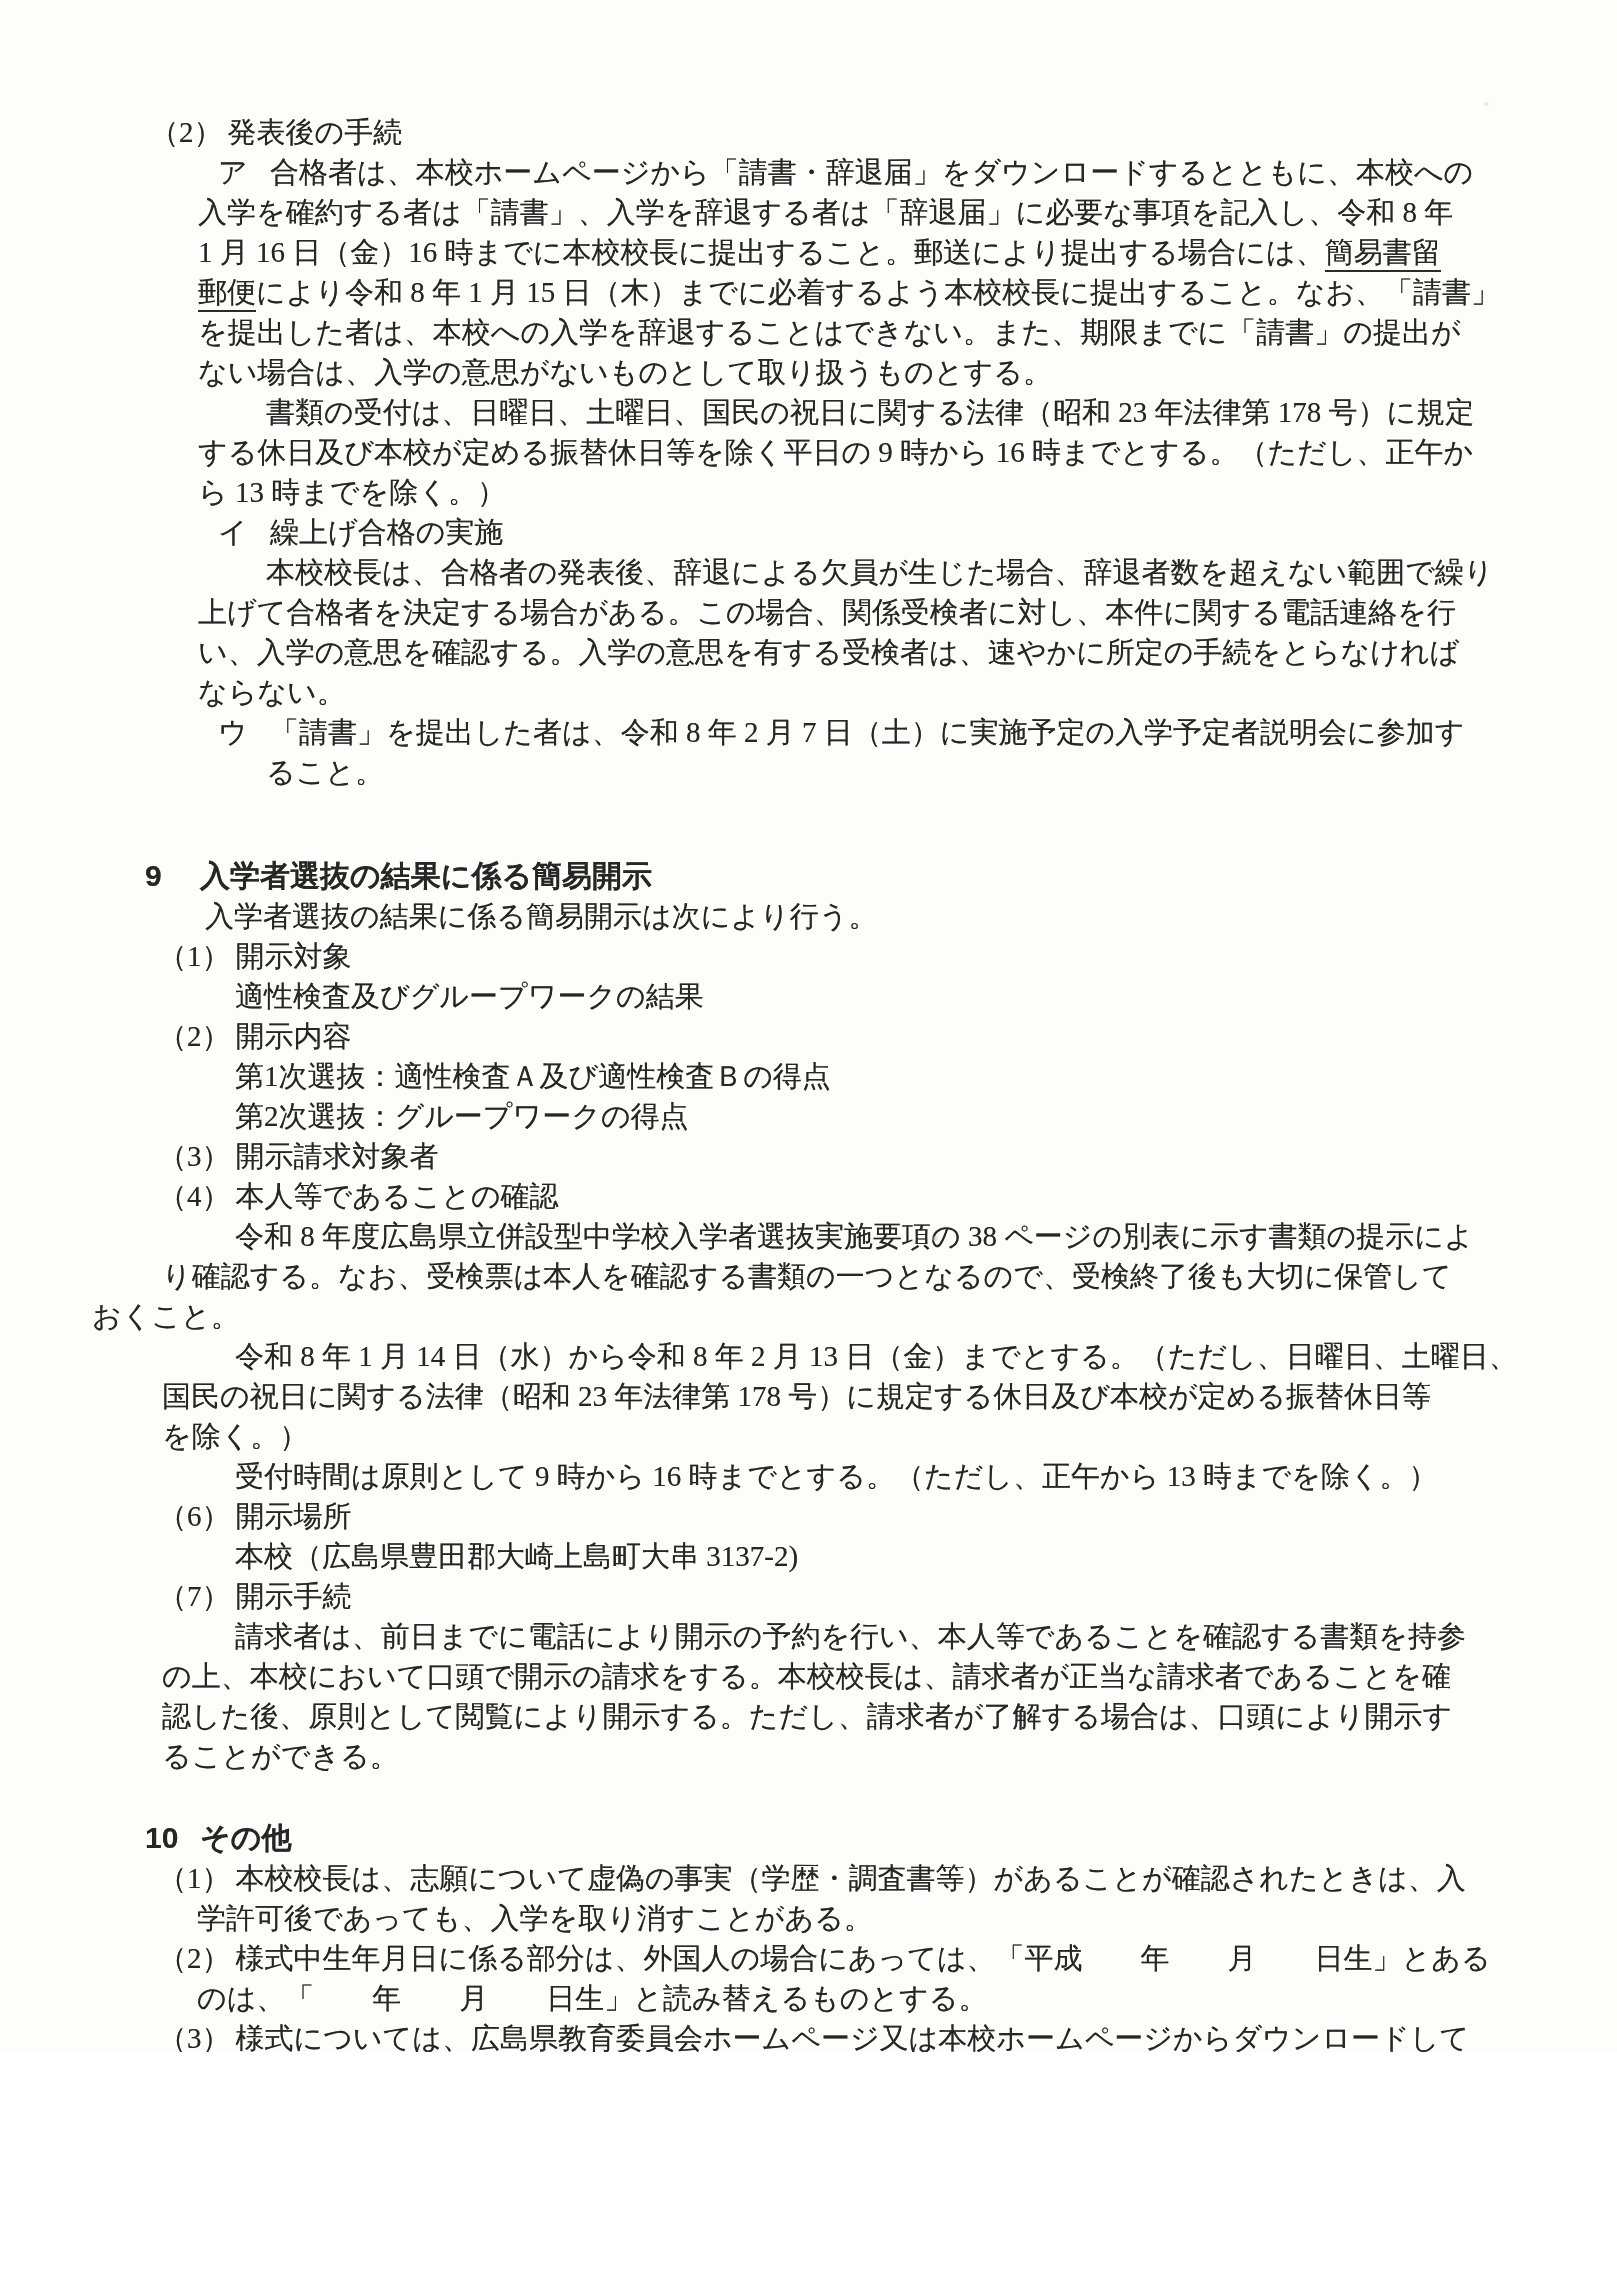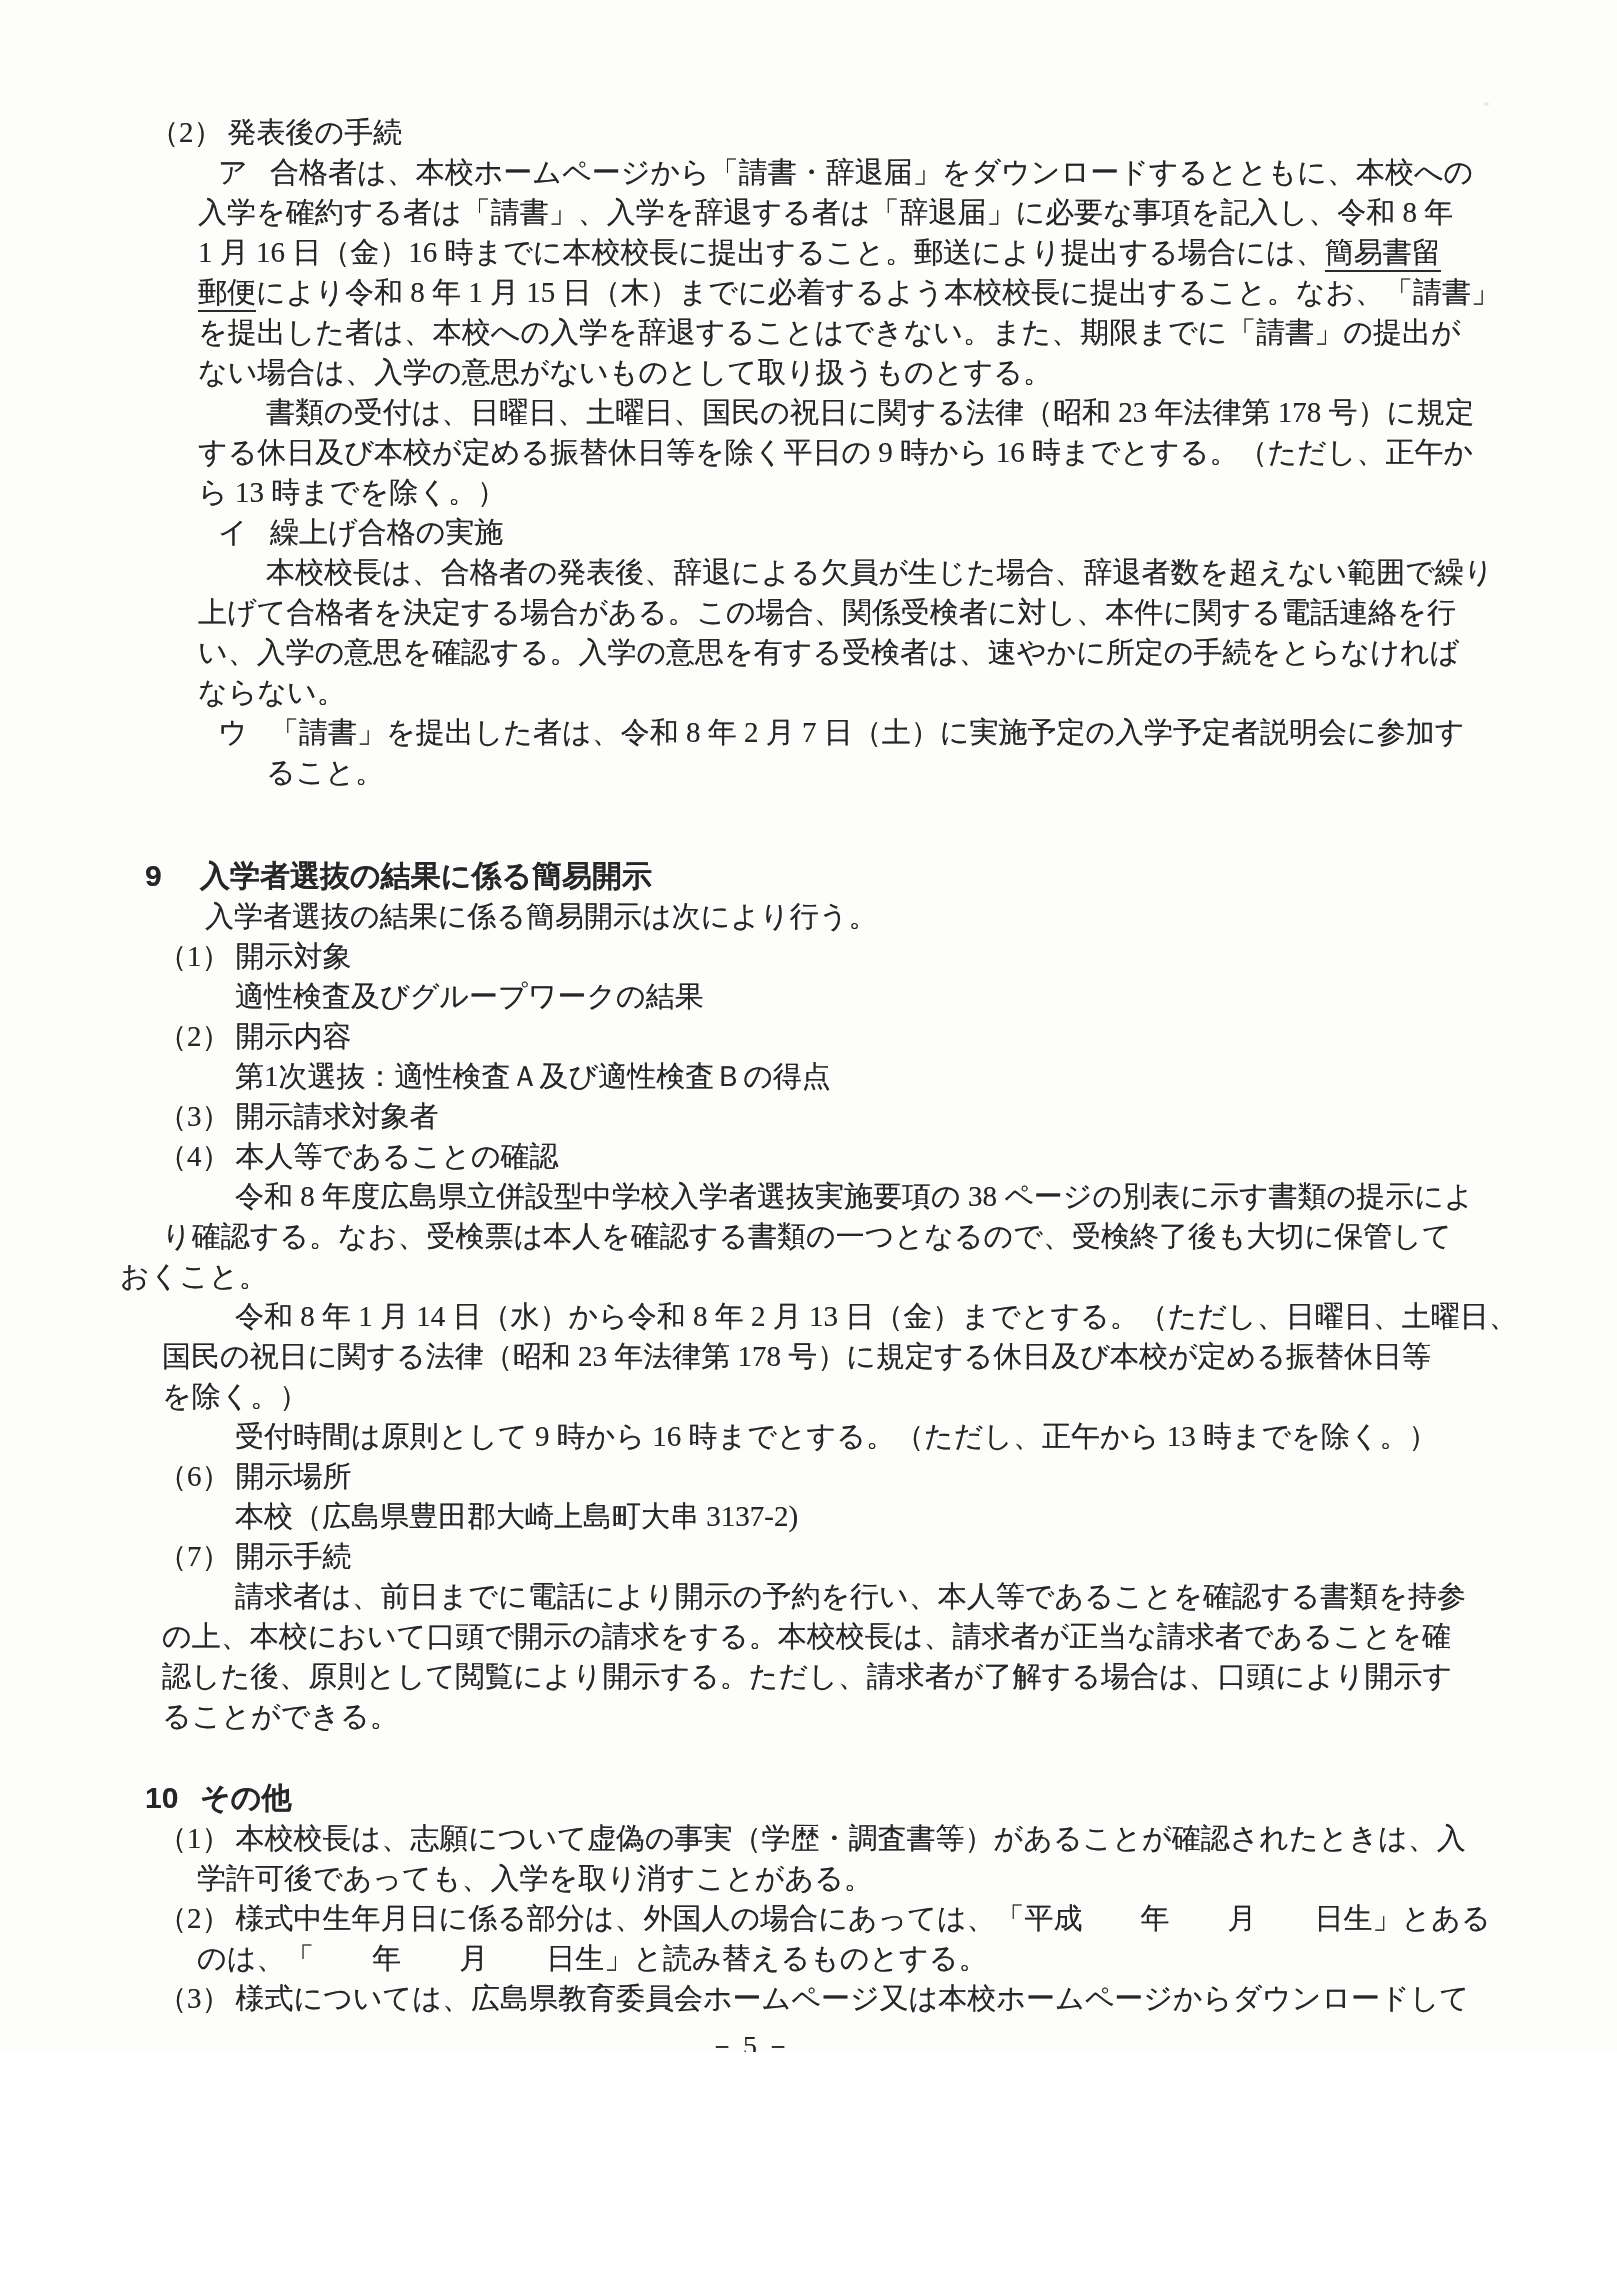--- a/index.html
+++ b/index.html
@@ -18,21 +18,21 @@
     line-height:40px;
     font-size:29px;
     white-space:pre;
   }
   .pl145{padding-left:145px;}
   .pl150{padding-left:150px;}
   .pl158{padding-left:158px;}
   .pl162{padding-left:162px;}
   .pl197{padding-left:197px;}
   .pl198{padding-left:198px;}
-  .pl203{padding-left:120px;}
+  .pl203{padding-left:92px;}
   .pl205{padding-left:205px;}
   .pl218{padding-left:218px;}
   .pl228{padding-left:228px;margin-left:38px;}
   .pl235{padding-left:235px;}
   .boldhead{
     font-family:"Liberation Sans","DejaVu Sans",sans-serif;
     font-weight:700;
     font-size:30px;
   }
   .num{display:inline-block;width:55px;}
@@ -87,20 +87,21 @@
 
     <div class="sec9">
       <div class="ln pl145 boldhead"><span class="num">9</span><span>入学者選抜の結果に係る簡易開示</span></div>
       <div class="ln pl205">入学者選抜の結果に係る簡易開示は次により行う。</div>
 
       <div class="ln pl158"><span class="mk">（1）</span><span class="ttl">開示対象</span></div>
       <div class="ln pl235">適性検査及びグループワークの結果</div>
 
       <div class="ln pl158"><span class="mk">（2）</span><span class="ttl">開示内容</span></div>
       <div class="ln pl235">第1次選抜：適性検査Ａ及び適性検査Ｂの得点</div>
+      <div class="ln pl235">第2次選抜：グループワークの得点</div>
 
       <div class="ln pl158"><span class="mk">（3）</span><span class="ttl">開示請求対象者</span></div>
 
       <div class="ln pl158"><span class="mk">（4）</span><span class="ttl">本人等であることの確認</span></div>
       <div class="ln pl235">令和 8 年度広島県立併設型中学校入学者選抜実施要項の 38 ページの別表に示す書類の提示によ</div>
       <div class="ln pl162">り確認する。なお、受検票は本人を確認する書類の一つとなるので、受検終了後も大切に保管して</div>
       <div class="ln pl203">おくこと。</div>
 
       <div class="ln pl235">令和 8 年 1 月 14 日（水）から令和 8 年 2 月 13 日（金）までとする。（ただし、日曜日、土曜日、</div>
       <div class="ln pl162">国民の祝日に関する法律（昭和 23 年法律第 178 号）に規定する休日及び本校が定める振替休日等</div>

